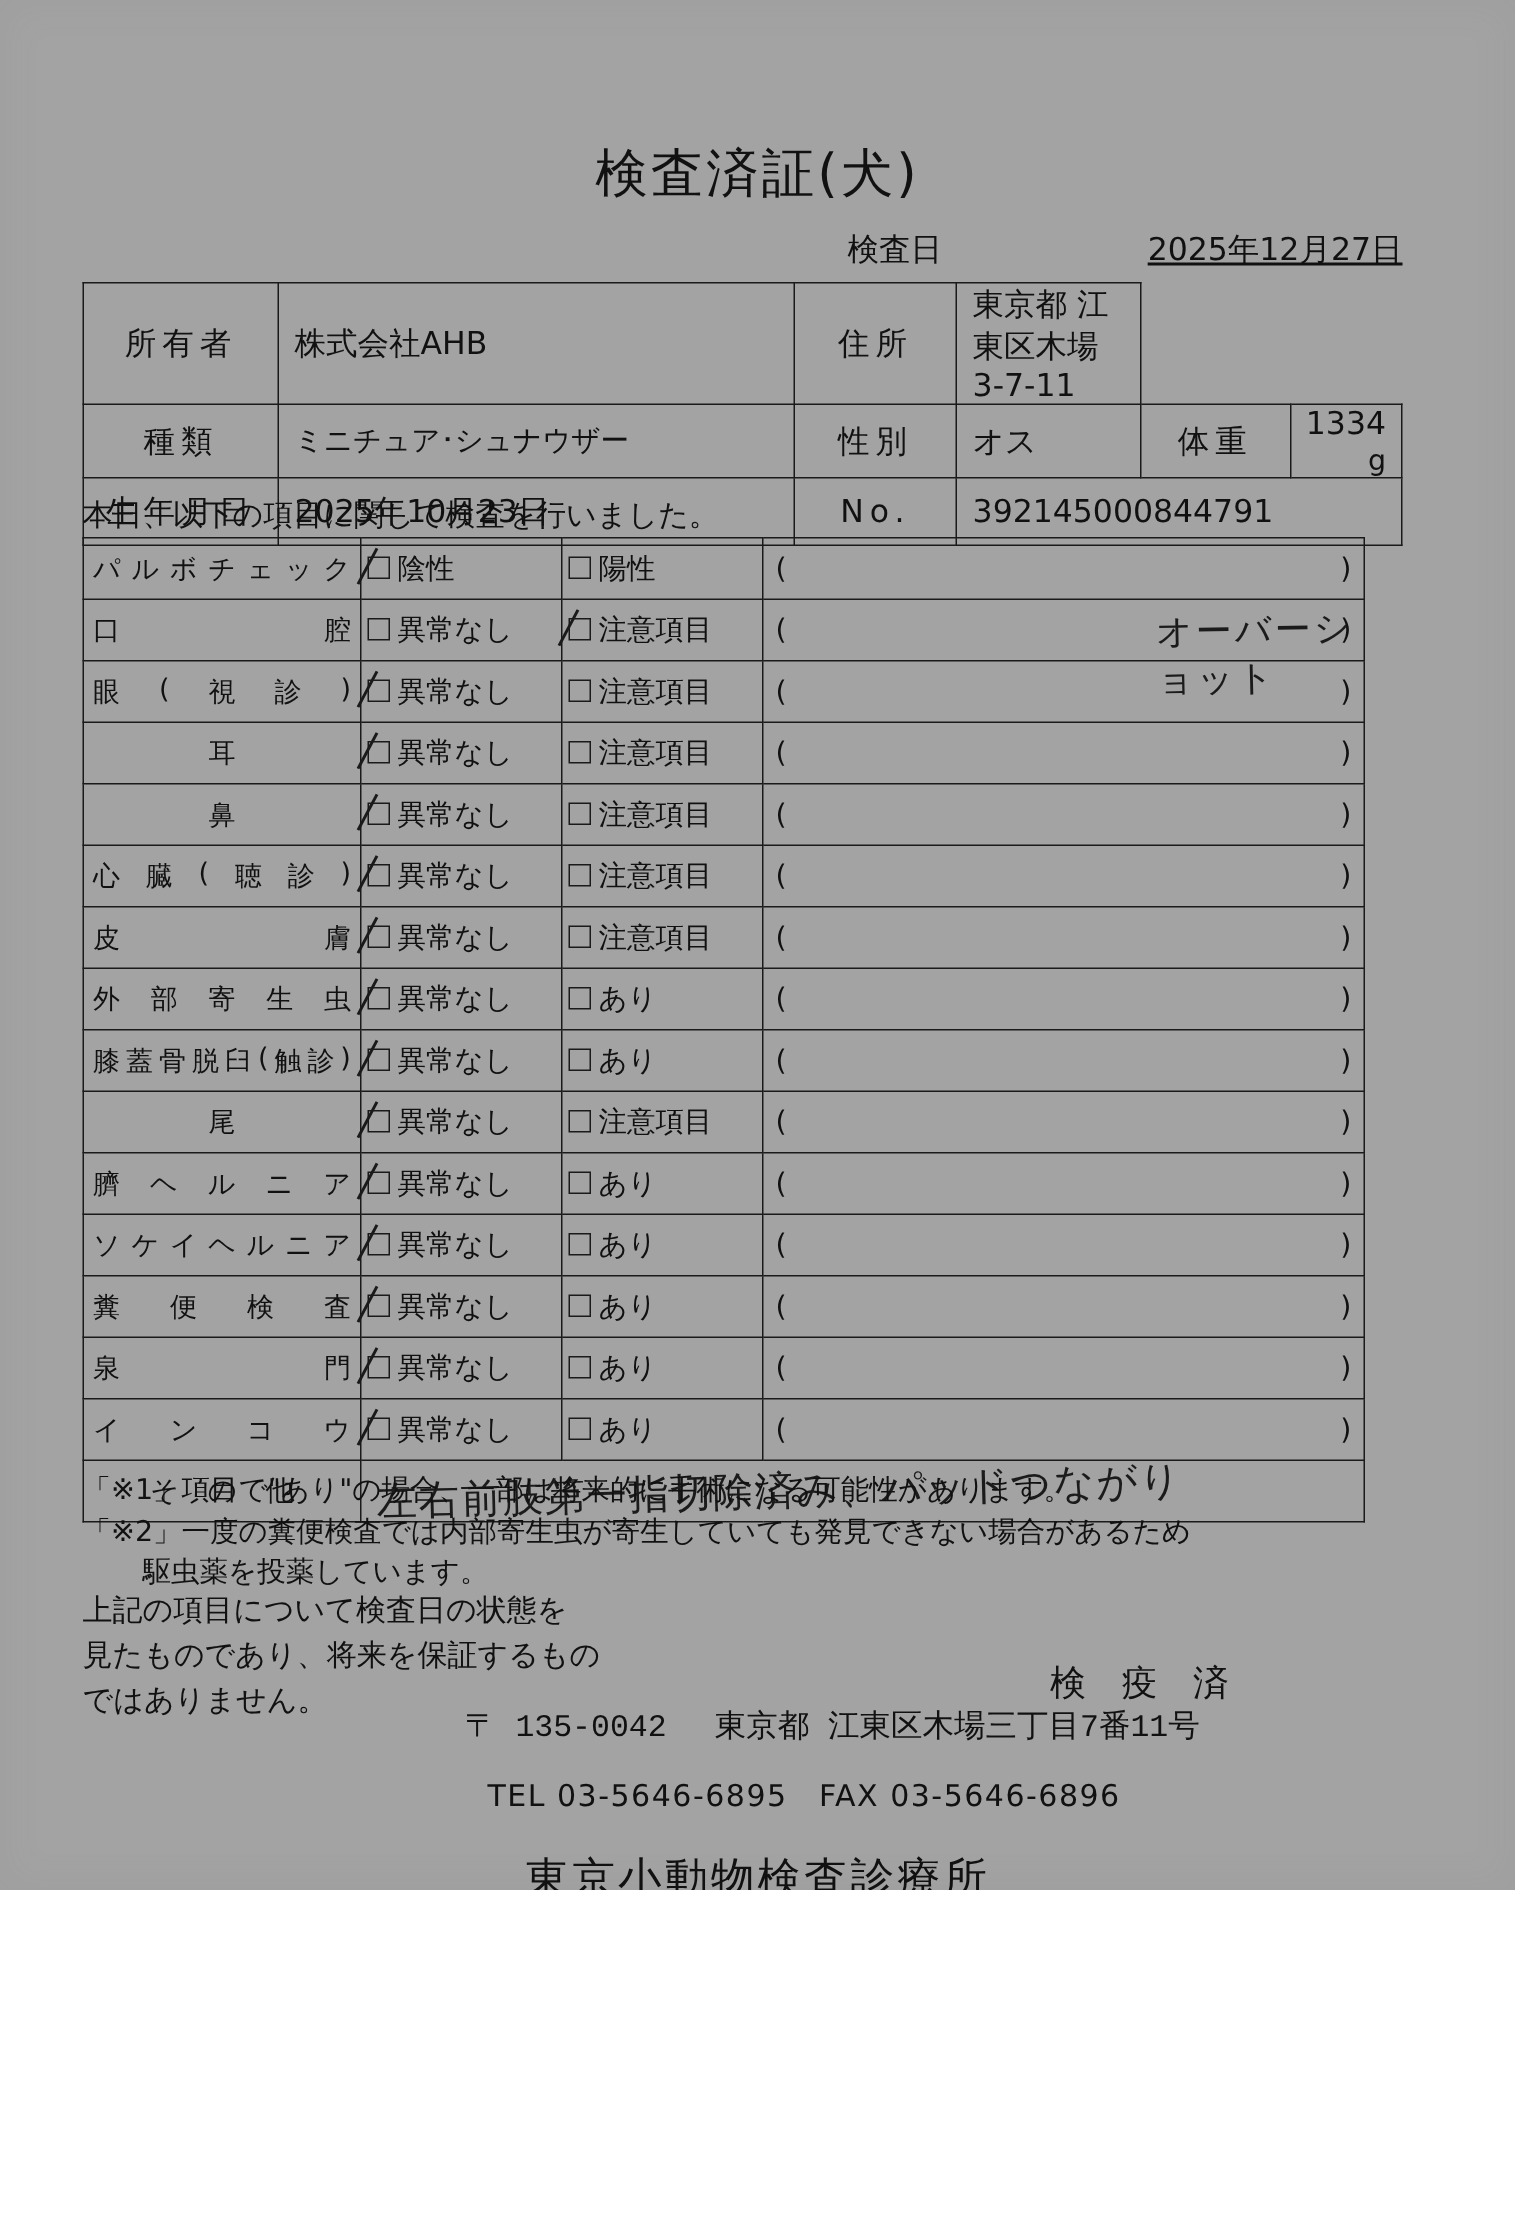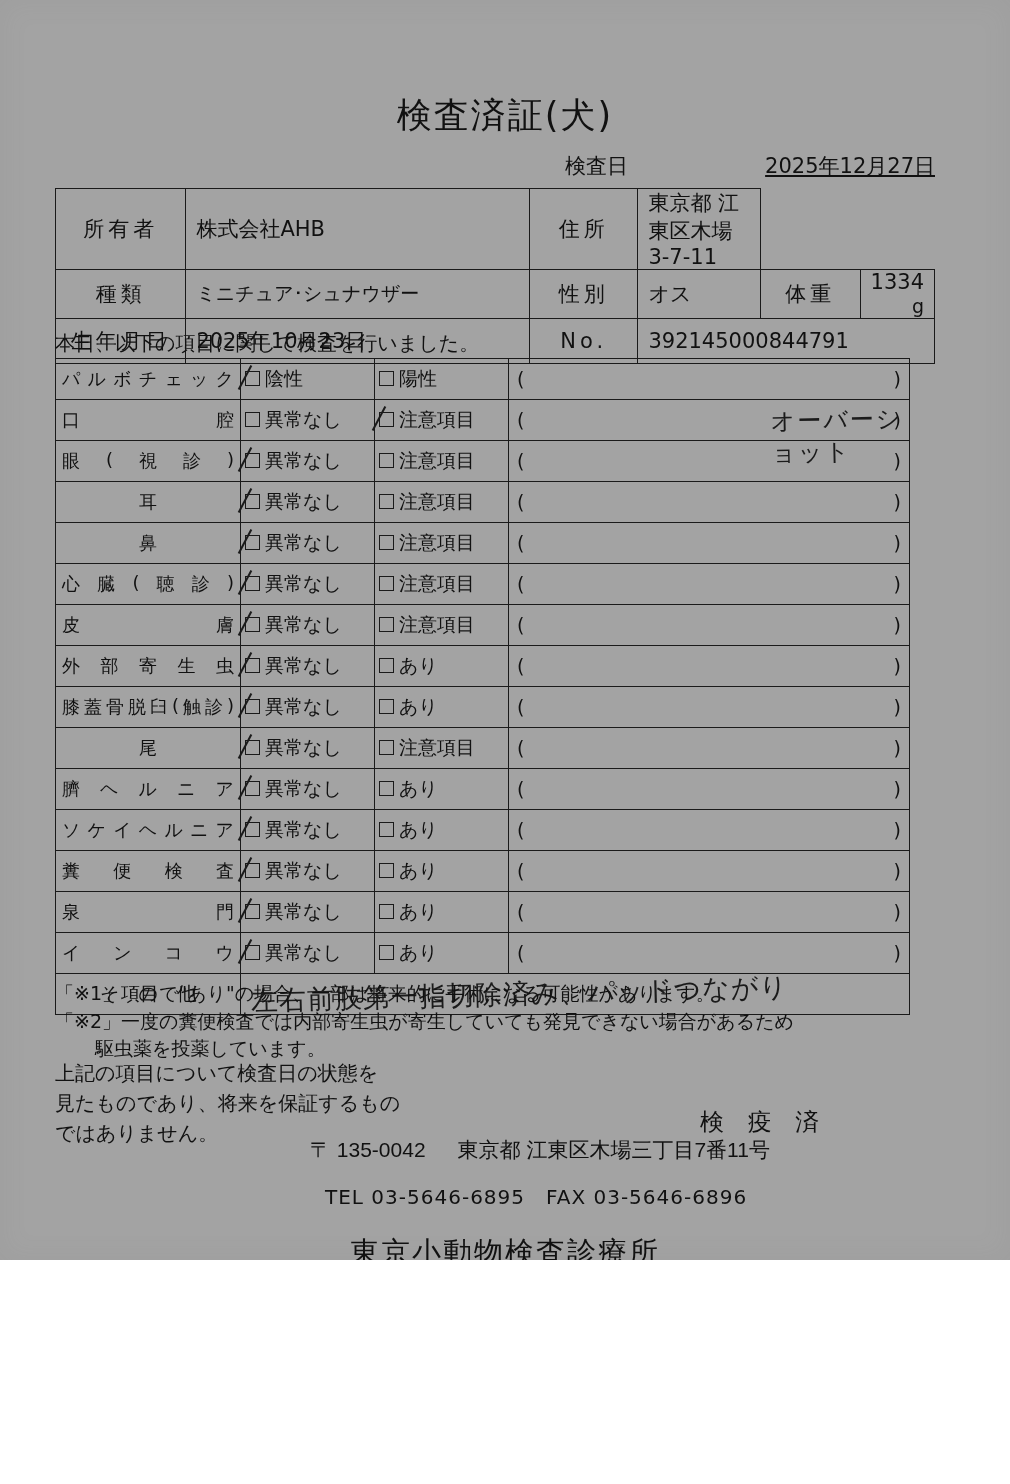--- a/index.html
+++ b/index.html
@@ -229,21 +229,21 @@
     letter-spacing: 8px;
     font-family: "DejaVu Sans", sans-serif;
     margin-top: 16px;
   }
 
   .addr {
     position: absolute;
     left: 310px;
     top: 1136px;
     font-size: 21px;
-    font-family: Liberation Sans, sans-serif;
+    font-family: Liberation Mono, monospace;
   }
   .addr .zip {
     margin-right: 32px;
   }
   .tel {
     position: absolute;
     left: 325px;
     top: 1184px;
     font-size: 20px;
     font-family: "DejaVu Sans", sans-serif;

